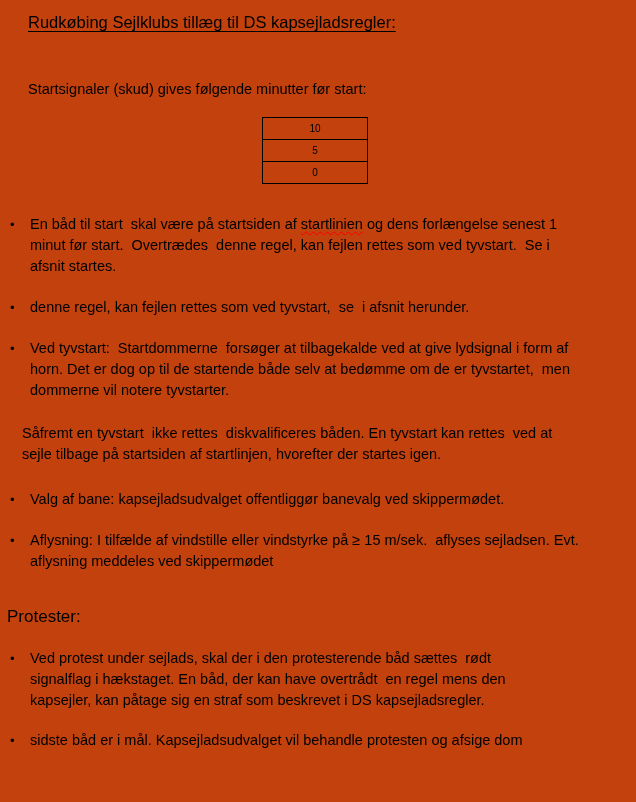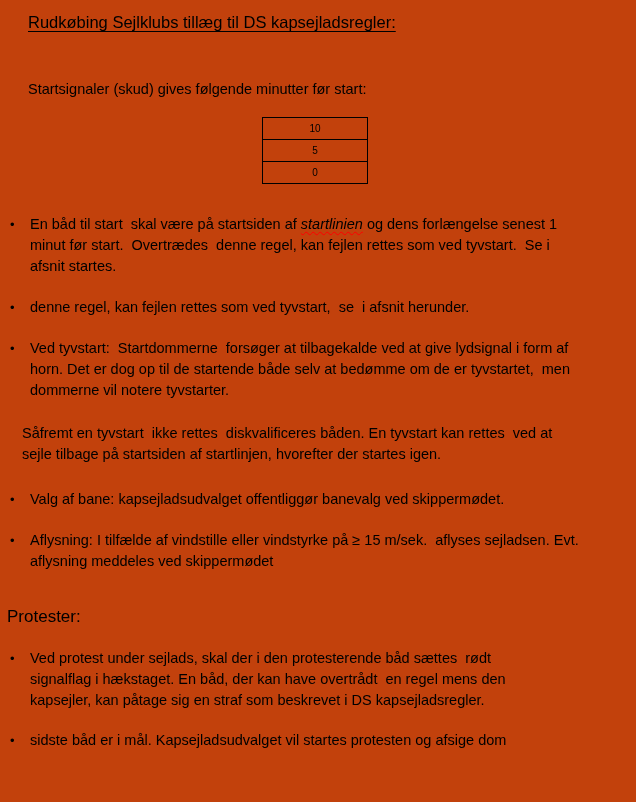--- a/index.html
+++ b/index.html
@@ -71,21 +71,20 @@
     line-height: 21px;
   }
   #bullet-6 { margin-top: 21px; }
   #bullet-7 { margin-top: 19px; }
   .misspelled {
     text-decoration: underline;
     text-decoration-style: wavy;
     text-decoration-color: #ff0000;
     text-decoration-thickness: 1px;
     text-underline-offset: 2px;
-    font-style: italic;
   }
 </style>
 </head>
 <body>
 
 <div id="page">
 
   <h1 id="doc-title">Rudkøbing Sejlklubs tillæg til DS kapsejladsregler:</h1>
 
   <div id="intro-text" class="line">Startsignaler (skud) gives følgende minutter før start:</div>
@@ -156,17 +155,17 @@
     <div class="btext">
       <div class="line">Ved protest under sejlads, skal der i den protesterende båd sættes  rødt</div>
       <div class="line">signalflag i hækstaget. En båd, der kan have overtrådt  en regel mens den</div>
       <div class="line">kapsejler, kan påtage sig en straf som beskrevet i DS kapsejladsregler.</div>
     </div>
   </div>
 
   <div id="bullet-7" class="bullet">
     <span class="marker">•</span>
     <div class="btext">
-      <div class="line">sidste båd er i mål. Kapsejladsudvalget vil startes protesten og afsige dom</div>
+      <div class="line">sidste båd er i mål. Kapsejladsudvalget vil behandle protesten og afsige dom</div>
     </div>
   </div>
 
 </div>
 
 </body></html>

